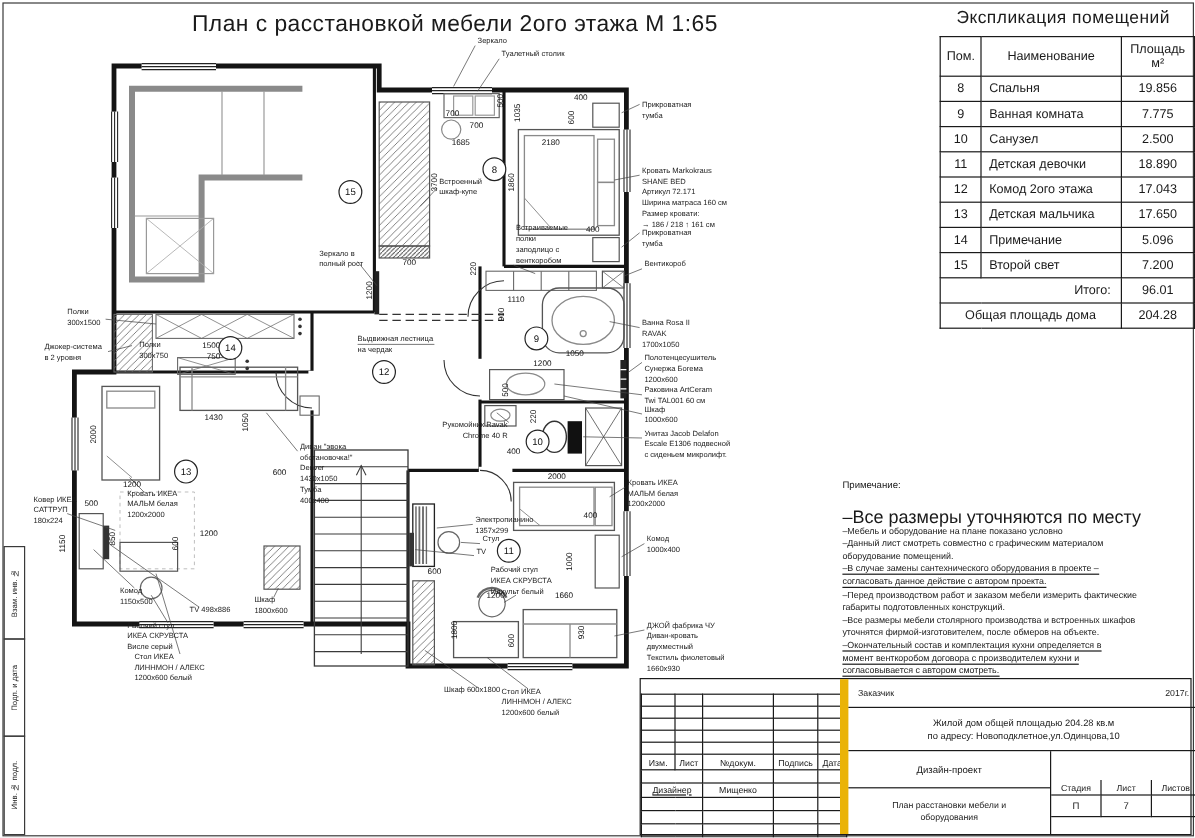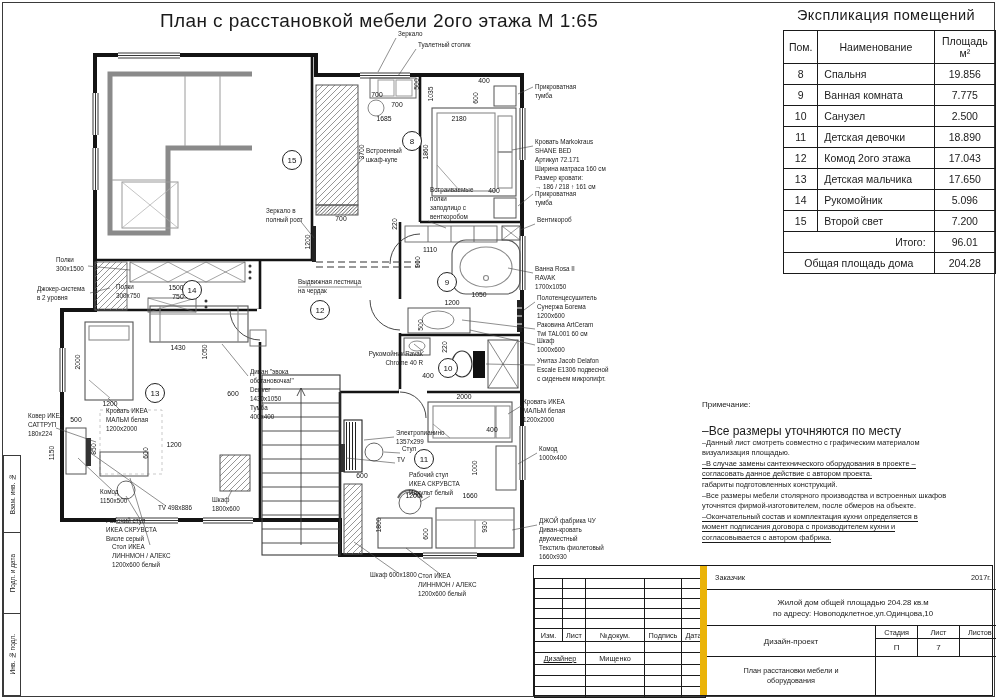--- a/index.html
+++ b/index.html
@@ -15,36 +15,36 @@
   #expl th,#expl td{border:1.5px solid #1a1a1a;font-size:10.5px;font-weight:normal;padding:0 3px;text-align:center;}
   #expl th{height:32px;white-space:pre-line;}
   #expl td{height:20px;}
   #expl .name{text-align:left;padding-left:6px;margin-left:16px;}
   #expl .tr-label{text-align:right;padding-right:8px;}
   #expl .tc-label{}
   .w-num{width:28px;}.w-name{width:116px;}.w-area{width:56px;}
   
   #notes{position:absolute;left:702px;top:400px;width:290px;font-size:7.4px;line-height:10.6px;}
   #notes .head{font-size:8px;margin-bottom:14px;}
-  #notes .big{font-size:12px;line-height:13px;}
+  #notes .big{font-size:15px;line-height:13px;}
   #notes .u{border-bottom:.8px solid #1a1a1a;}
   
   #tb{position:absolute;left:533px;top:565px;width:460px;height:131px;border:1.3px solid #1a1a1a;box-sizing:border-box;font-size:7.3px;}
   #tb table{border-collapse:collapse;position:absolute;left:0;top:12px;}
   #tb td{border:1px solid #1a1a1a;font-size:7.3px;padding:0 1px;text-align:center;height:9px;}
   .tb-right{position:absolute;left:166px;top:0;width:292px;height:129px;border-left:7px solid #eab308;}
   .tb-rowA{position:absolute;left:0;top:0;width:100%;height:24px;border-bottom:1px solid #1a1a1a;box-sizing:border-box;}
   .tb-rowB{position:absolute;left:0;top:24px;width:100%;height:36px;border-bottom:1px solid #1a1a1a;box-sizing:border-box;
            display:flex;flex-direction:column;justify-content:center;text-align:center;line-height:11px;font-size:7.8px;}
   .tb-c-left{position:absolute;left:0;top:60px;width:168px;height:69px;}
   .tb-proj{position:absolute;left:0;top:0;width:100%;height:31px;border-bottom:1px solid #1a1a1a;box-sizing:border-box;
            display:flex;align-items:center;justify-content:center;font-size:8px;}
   .tb-doc{position:absolute;left:0;top:31px;width:100%;height:38px;display:flex;flex-direction:column;align-items:center;justify-content:center;line-height:10px;}
   .tb-mini{position:absolute;left:168px;top:60px;width:124px;height:69px;border-left:1px solid #1a1a1a;box-sizing:border-box;}
-  .tb-mini .hd,.tb-mini .vl{position:absolute;width:41.3px;text-align:center;}
+  .tb-mini .hd,.tb-mini .vl{position:absolute;width:41.3px;text-align:center;margin-top:24px;}
   .tb-mini .hd{top:0;height:13px;line-height:13px;border-bottom:1px solid #1a1a1a;box-sizing:border-box;}
   .tb-mini .vl{top:13px;height:18px;line-height:18px;border-bottom:1px solid #1a1a1a;box-sizing:border-box;font-size:8px;}
   .bl{border-left:1px solid #1a1a1a;box-sizing:border-box;}
   .tb-cust{position:absolute;left:8px;top:7px;}
   .tb-year{position:absolute;right:8px;top:7px;}
   .tb-role{text-decoration:underline;}
   
   #strip{position:absolute;left:3px;top:455px;width:18px;height:241px;}
   .strip-cell{position:absolute;left:0;width:18px;border:1px solid #3a3a3a;box-sizing:border-box;
               display:flex;align-items:center;justify-content:center;}
@@ -448,21 +448,21 @@
           <td class="name">Комод 2ого этажа</td>
           <td>17.043</td>
         </tr>
         <tr>
           <td>13</td>
           <td class="name">Детская мальчика</td>
           <td>17.650</td>
         </tr>
         <tr>
           <td>14</td>
-          <td class="name">Рукомойник</td>
+          <td class="name">Примечание</td>
           <td>5.096</td>
         </tr>
         <tr>
           <td>15</td>
           <td class="name">Второй свет</td>
           <td>7.200</td>
         </tr>
         <tr>
           <td colspan="2" class="tr-label">Итого:</td>
           <td>96.01</td>
@@ -471,30 +471,32 @@
           <td colspan="2" class="tc-label">Общая площадь дома</td>
           <td>204.28</td>
         </tr>
       </tbody>
   </table>
 
   <div id="notes">
     <div class="head">Примечание:</div>
     <div id="notes-lines">
         <div class="big"><span>–Все размеры уточняются по месту</span></div>
+        <div><span>–Мебель и оборудование на плане показано условно</span></div>
         <div><span>–Данный лист смотреть совместно с графическим материалом</span></div>
-        <div><span>визуализация площадью.</span></div>
+        <div><span>оборудование помещений.</span></div>
         <div><span class="u">–В случае замены сантехнического оборудования в проекте –</span></div>
         <div><span class="u">согласовать данное действие с автором проекта.</span></div>
+        <div><span>–Перед производством работ и заказом мебели измерить фактические</span></div>
         <div><span>габариты подготовленных конструкций.</span></div>
         <div><span>–Все размеры мебели столярного производства и встроенных шкафов</span></div>
         <div><span>уточнятся фирмой-изготовителем, после обмеров на объекте.</span></div>
         <div><span class="u">–Окончательный состав и комплектация кухни определяется в</span></div>
-        <div><span class="u">момент подписания договора с производителем кухни и</span></div>
-        <div><span class="u">согласовывается с автором фабрика.</span></div>
+        <div><span class="u">момент венткоробом договора с производителем кухни и</span></div>
+        <div><span class="u">согласовывается с автором смотреть.</span></div>
       </div>
   </div>
 
   <div id="tb">
     <table>
       <tbody>
           <tr>
             <td style="width:25px"></td>
             <td style="width:20px"></td>
             <td style="width:56px"></td>

